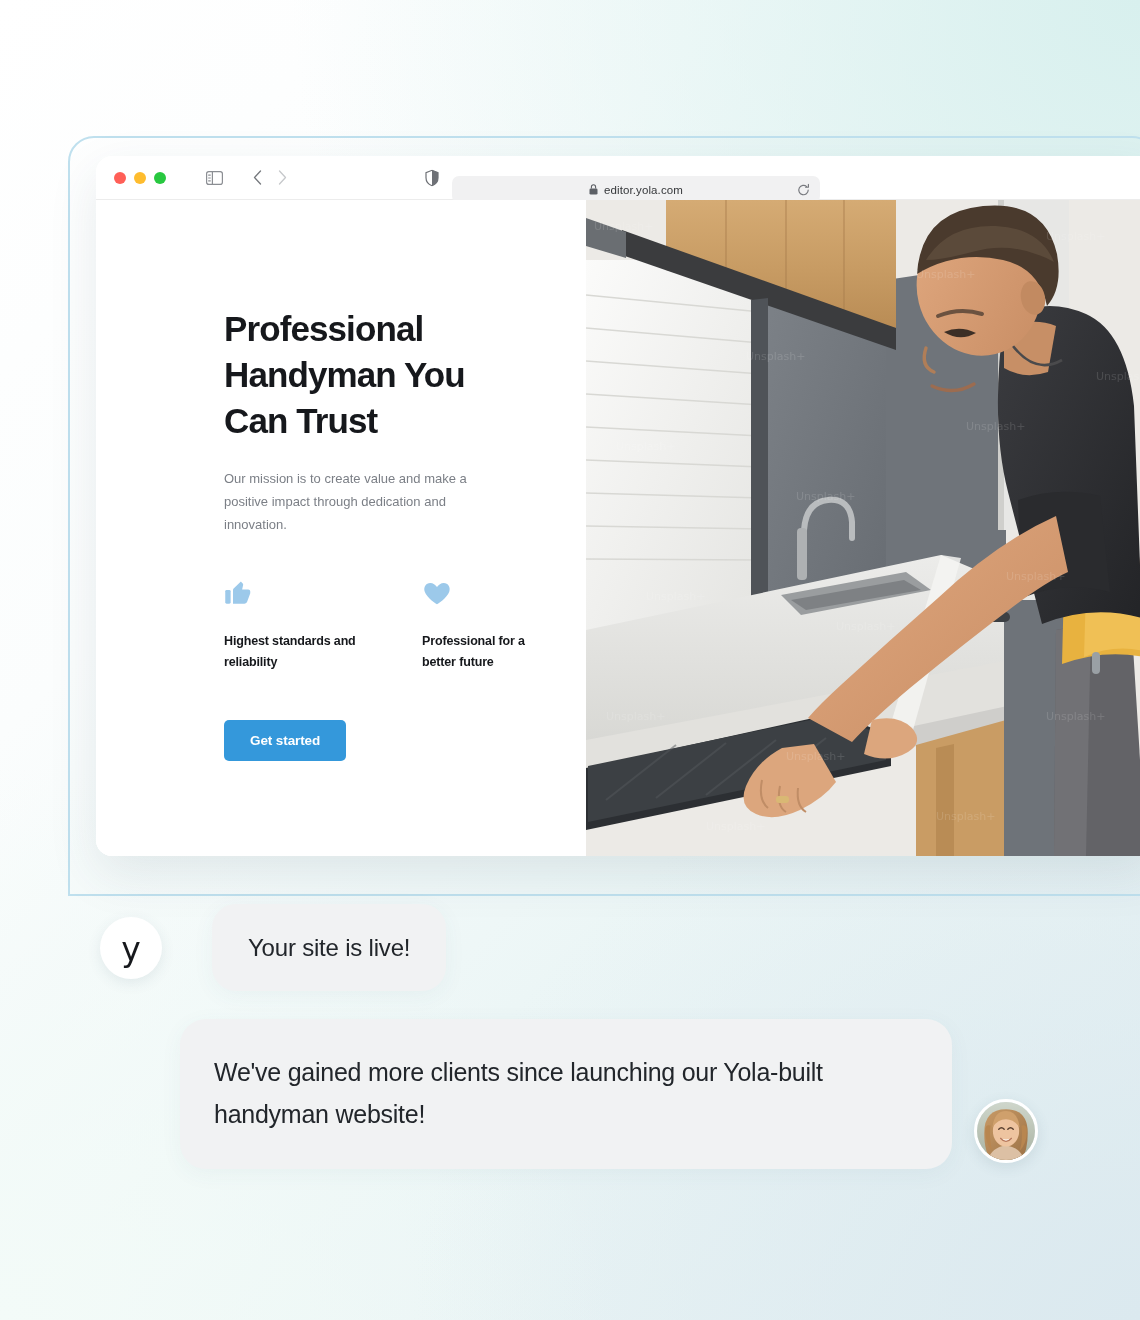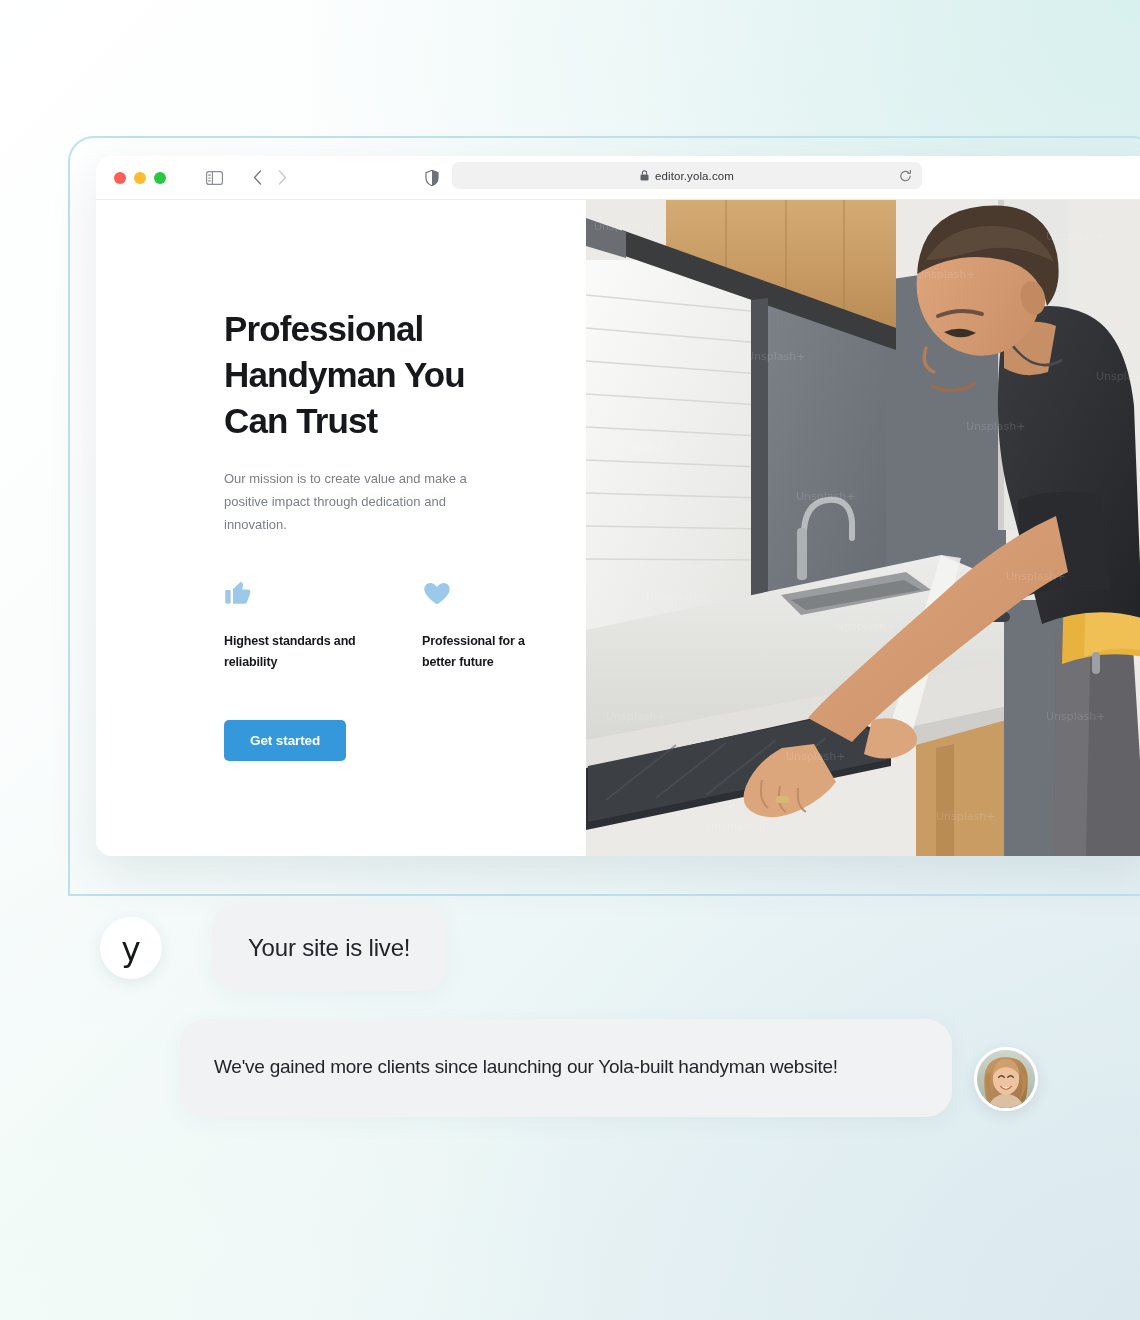--- a/index.html
+++ b/index.html
@@ -78,22 +78,22 @@
     left: 329px;
     top: 50%;
     transform: translateY(-50%);
     display: flex;
     align-items: center;
   }
 
   #address-bar {
     position: absolute;
     left: 356px;
-    top: 6px;
-    width: 470px;
+    top: 20px;
+    width: 368px;
     height: 27px;
     background: #f1f1f2;
     border-radius: 7px;
     display: flex;
     align-items: center;
     justify-content: center;
     gap: 6px;
   }
   #address-text {
     font-size: 11.5px;
@@ -230,21 +230,21 @@
     top: 124px;
     display: flex;
     align-items: flex-end;
   }
   #bubble-client {
     width: 772px;
     padding: 32px 34px 34px 34px;
     border-radius: 26px;
   }
   #bubble-client-text {
-    font-size: 19px;
+    font-size: 25px;
     line-height: 1.68;
     color: #22262b;
     letter-spacing: -0.25px;
   }
   #client-avatar {
     width: 64px; height: 64px;
     margin-left: 22px;
     margin-bottom: 6px;
     border-radius: 50%;
     overflow: hidden;

